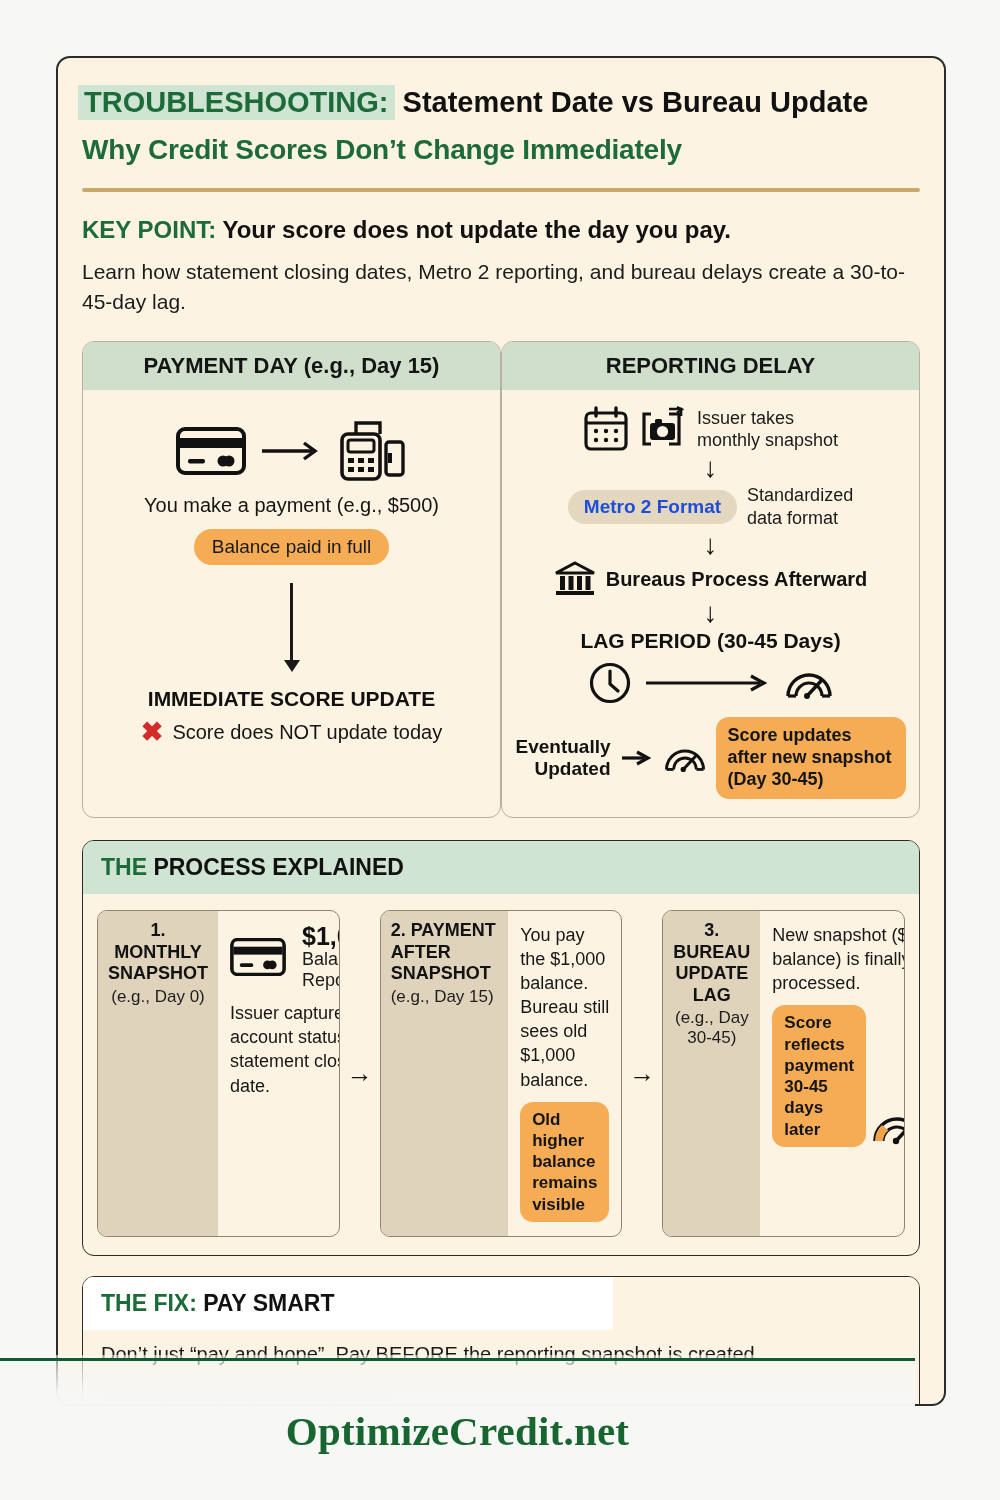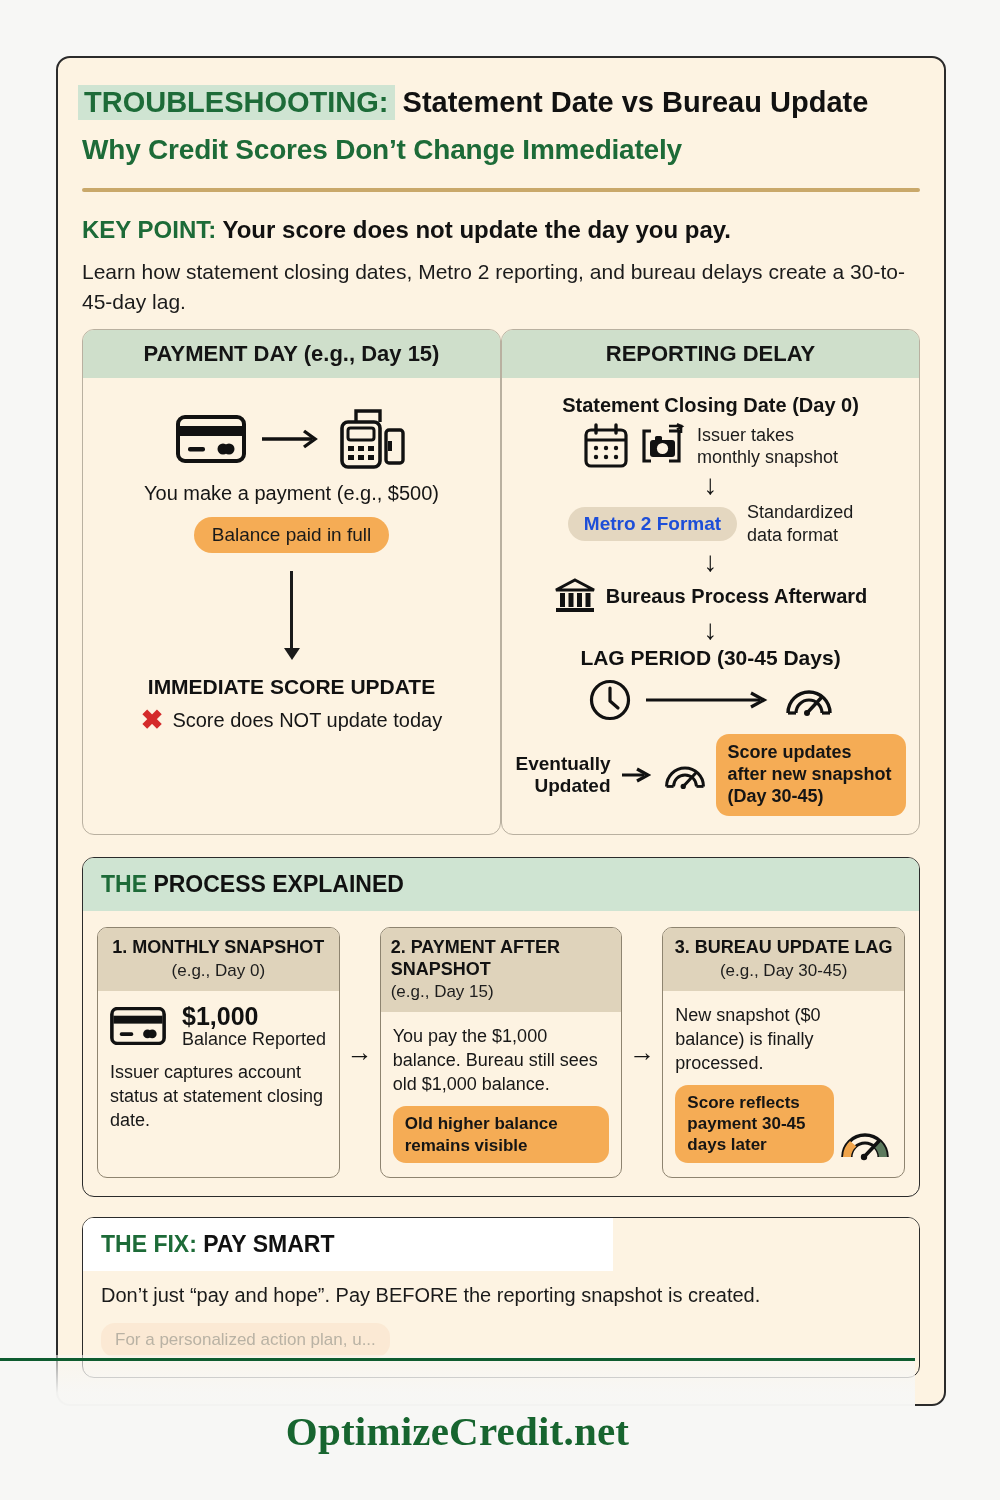--- a/index.html
+++ b/index.html
@@ -34,21 +34,21 @@
     margin-top: 14px; letter-spacing: -0.2px;
   }
   .gold-rule { height: 4px; background: #c9a86a; margin: 22px 0 22px 0; border-radius: 2px; }
 
   
   .keypoint { font-size: 24px; font-weight: bold; color: #111; line-height: 1.3; }
   .keypoint .kp-label { color: #1d6b38; }
   .lede { font-size: 21px; color: #1b1b1b; line-height: 1.42; margin-top: 12px; }
 
   
-  .panels { display: flex; margin-top: 12px; }
+  .panels { display: flex; margin-top: 24px; }
   .panel {
     flex: 1; background: #fdf3e2;
     border: 1.6px solid #b9b0a0; border-radius: 12px;
     overflow: hidden; position: relative;
   }
   .panel-head {
     background: #cfdfcb; text-align: center;
     font-size: 22px; font-weight: bold; color: #141414;
     padding: 11px 4px 11px 4px;
   }
@@ -95,21 +95,21 @@
     margin-top: 22px; overflow: hidden; background: #fdf3e2;
   }
   .section-head {
     background: #cfe4d2; padding: 13px 18px;
     font-size: 23px; font-weight: bold; color: #111;
   }
   .section-head .the { color: #1d6b38; }
   .cards { display: flex; align-items: stretch; gap: 0; padding: 16px 14px 18px 14px; }
   .card {
     flex: 1; border: 1.6px solid #8e8470; border-radius: 10px;
-    background: #fdf3e2; overflow: hidden; display: flex; flex-direction: column;
+    background: #fdf3e2; overflow: hidden; display: flex; flex-direction: row;
   }
   .card-head { background: #dfd3bb; padding: 9px 10px 10px; text-align: center; }
   .card-title { font-size: 18px; font-weight: bold; color: #121212; line-height: 1.2; }
   .card-sub { font-size: 17px; color: #1d1d1d; margin-top: 2px; }
   .card-body { padding: 12px 12px 14px; flex: 1; }
   .bal-row { display: flex; align-items: center; gap: 16px; }
   .bal-amt { font-size: 25px; font-weight: bold; color: #111; line-height: 1.05; }
   .bal-lbl { font-size: 18px; color: #1a1a1a; }
   .card-text { font-size: 18px; color: #171717; line-height: 1.34; margin-top: 10px; }
   .card-pill {
@@ -218,21 +218,20 @@
             <span class="xmark">✖</span>
             <span>Score does NOT update today</span>
           </div>
         </div>
       </div>
 
       <div class="panel">
         <div class="panel-head">REPORTING DELAY</div>
         <div class="panel-body">
 
-          <div class="sub-head">Statement Closing Date (Day 0)</div>
 
           <div class="row-center">
             <span>
               <svg width="46" height="46" viewBox="0 0 46 46">
                 <rect x="3" y="7" width="40" height="36" rx="5" fill="none" stroke="#111" stroke-width="3.2"></rect>
                 <line x1="3" y1="17" x2="43" y2="17" stroke="#111" stroke-width="3"></line>
                 <line x1="13" y1="2" x2="13" y2="10" stroke="#111" stroke-width="3.4" stroke-linecap="round"></line>
                 <line x1="33" y1="2" x2="33" y2="10" stroke="#111" stroke-width="3.4" stroke-linecap="round"></line>
                 <g fill="#111">
                   <circle cx="13" cy="25" r="2.2"></circle>

